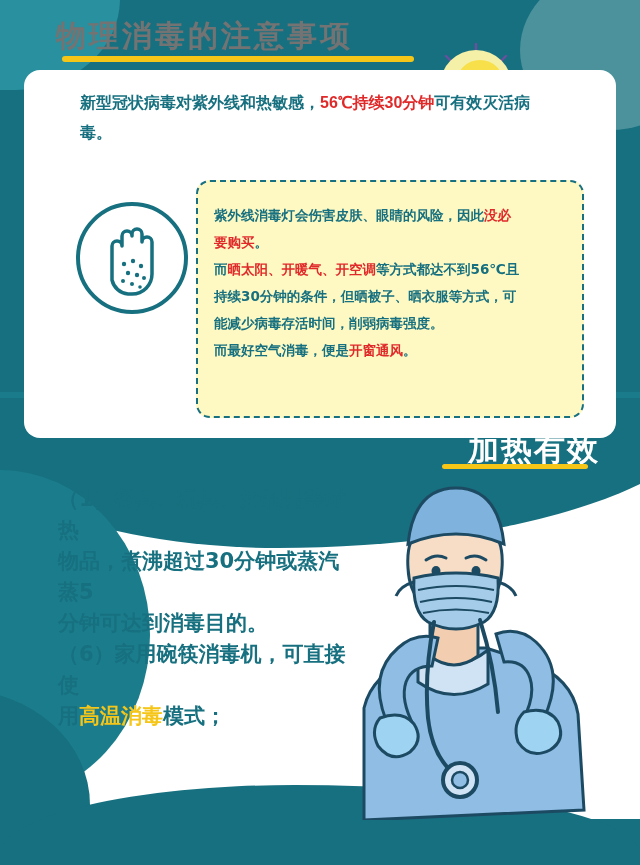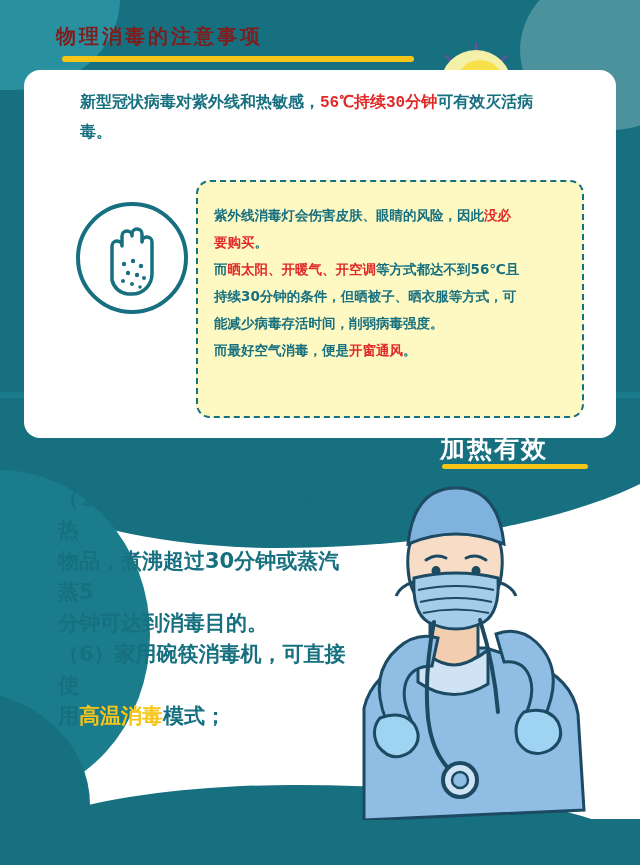--- a/index.html
+++ b/index.html
@@ -112,23 +112,23 @@
   }
 
   
   .title-wrap {
     position: absolute;
     left: 56px; top: 10px;
     width: 370px; height: 52px;
   }
   .title-text {
     font-family: "DejaVu Sans", "Liberation Sans", sans-serif;
-    font-size: 20px;
-    font-weight: bold;
-    color: #7f1d1d;
+    font-size: 30px;
+    font-weight: bold;
+    color: #737373;
     letter-spacing: 3px;
     line-height: 52px;
     white-space: nowrap;
   }
   .title-underline {
     position: absolute;
     left: 6px; top: 46px;
     width: 352px; height: 6px;
     background: #f5c518;
     border-radius: 3px;
@@ -162,21 +162,21 @@
     left: 24px; top: 70px;
     width: 592px; height: 368px;
     background: #ffffff;
     border-radius: 16px;
   }
 
   .lead-text {
     position: absolute;
     left: 80px; top: 88px;
     width: 460px;
-    font-family: Liberation Mono, monospace;
+    font-family: Liberation Sans, sans-serif;
     font-size: 16px;
     line-height: 30px;
     color: #17707f;
     font-weight: bold;
   }
 
   
   .hand-icon {
     position: absolute;
     left: 72px; top: 198px;
@@ -205,26 +205,27 @@
   }
 
   
   .badge-heat {
     position: absolute;
     left: 440px; top: 432px;
     width: 160px;
   }
   .badge-heat-text {
     font-family: "DejaVu Sans", "Liberation Sans", sans-serif;
-    font-size: 25px;
+    font-size: 31px;
     font-weight: bold;
     color: #ffffff;
     letter-spacing: 2px;
     line-height: 34px;
     white-space: nowrap;
+    text-align: right;
   }
   .badge-underline {
     position: absolute;
     left: 2px; top: 32px;
     width: 146px; height: 5px;
     background: #f5c518;
     border-radius: 3px;
   }
 
   

